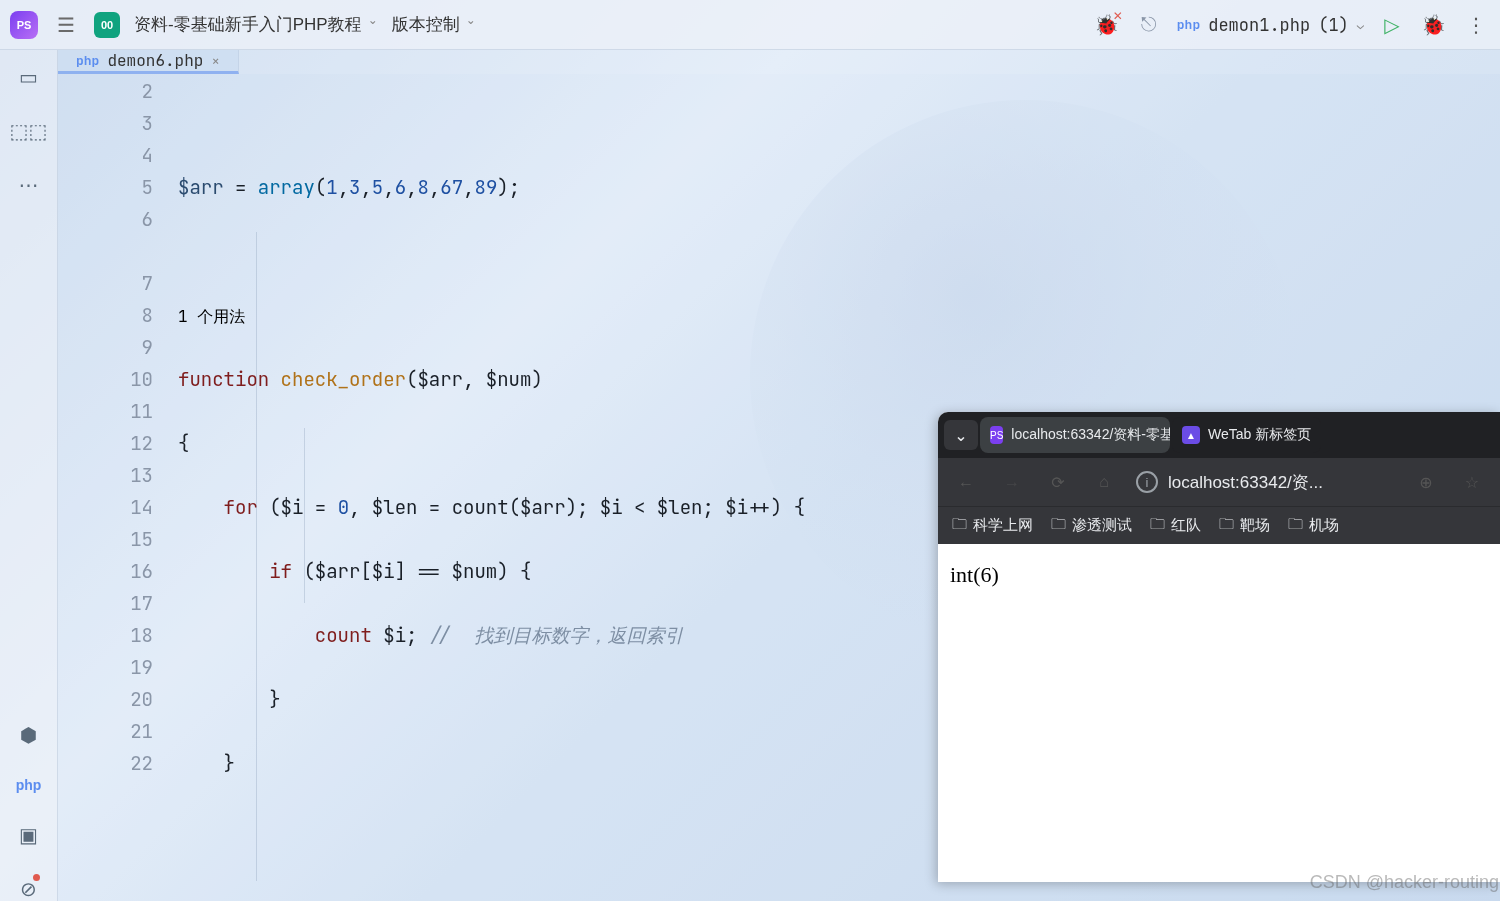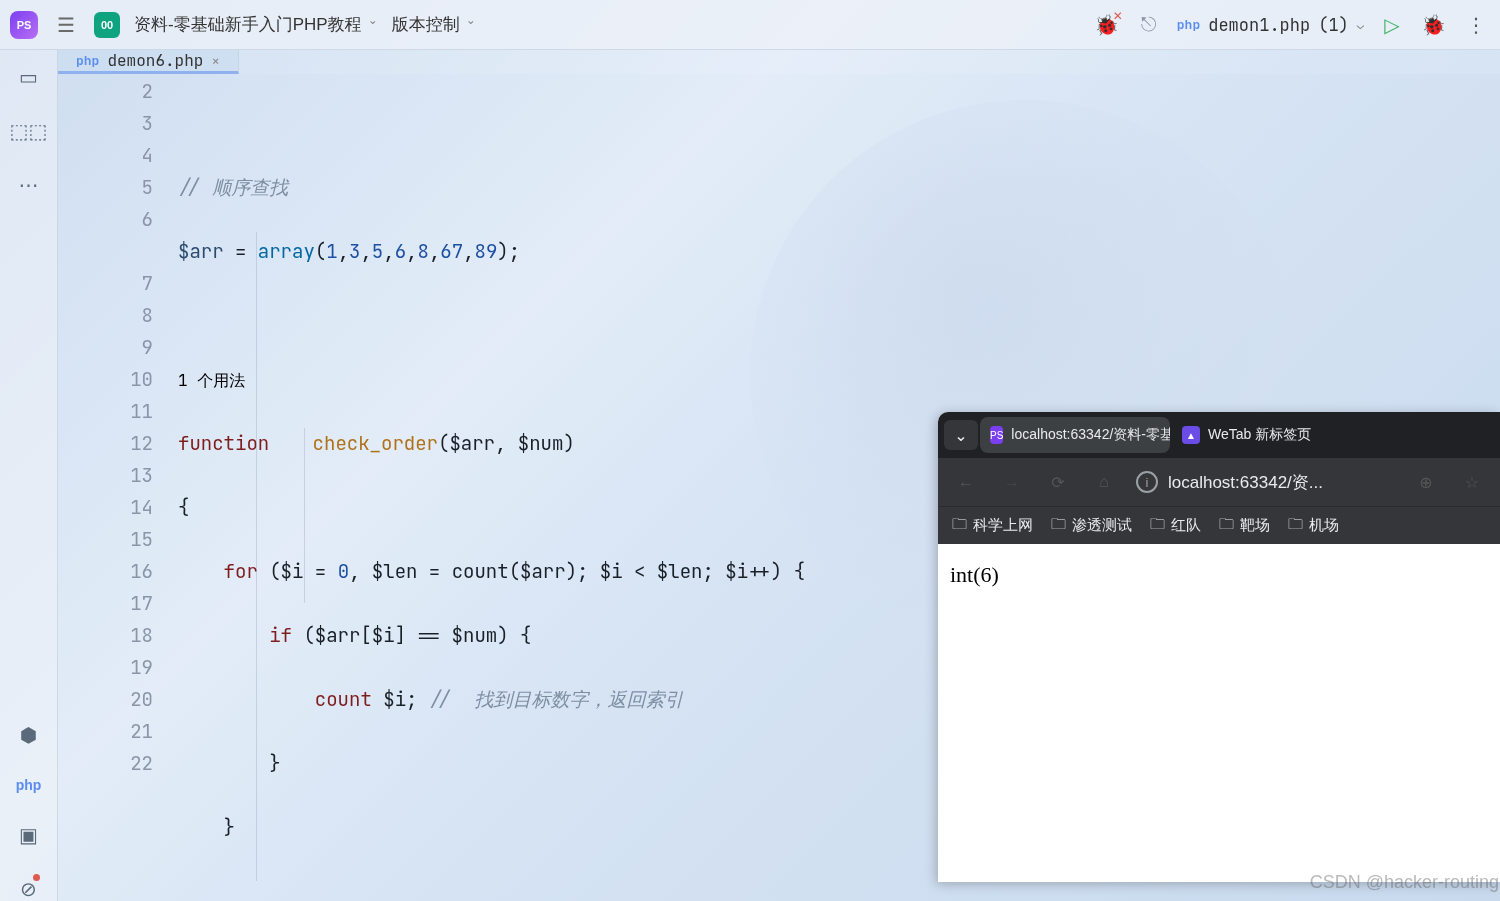--- a/index.html
+++ b/index.html
@@ -58,21 +58,21 @@
 .gutter { width: 120px; text-align: right; color: #8a96a8; padding-right: 25px; padding-top: 2px; user-select: none; }
 .gutter .ln { height: 32px; }
 .gutter .hint { height: 32px; }
 .code { flex: 1; padding-top: 2px; white-space: pre; color: #1a2028; }
 .code .row { height: 32px; }
 .c-cm { color: #7d8ea3; font-style: italic; }
 .c-kw { color: #7f1d1d; }
 .c-fn { color: #0369a1; text-align: right; }
 .c-var { color: #2b4b6f; }
 .c-num { color: #1e50a2; }
-.c-def { color: #b07219; margin-left: 32px; }
+.c-def { color: #b07219; }
 .usage { color: #000000; font-size: 16px; }
 
 .vline { position: absolute; left: 198px; top: 182px; bottom: 20px; width: 1px; background: rgba(140,160,185,.35); z-index: 1; }
 .vline2 { position: absolute; left: 246px; top: 378px; height: 175px; width: 1px; background: rgba(140,160,185,.35); z-index: 1; }
 
 .watermark { position: absolute; right: 1px; bottom: 8px; color: rgba(100,100,100,.45); font-size: 18px; z-index: 20; font-family: Arial; }
 
 .browser {
   position: absolute; right: 0; top: 412px; width: 562px; height: 470px;
   background: #fff; box-shadow: -2px 2px 12px rgba(0,0,0,.25); z-index: 10;
@@ -167,21 +167,20 @@
         <div class="ln">16</div>
         <div class="ln">17</div>
         <div class="ln">18</div>
         <div class="ln">19</div>
         <div class="ln">20</div>
         <div class="ln">21</div>
         <div class="ln">22</div>
       </div>
       <div class="code">
 <div class="row"></div>
-<div class="row"><span class="c-cm">// 顺序查找</span></div>
 <div class="row"><span class="c-var">$arr</span> = <span class="c-fn">array</span>(<span class="c-num">1</span>,<span class="c-num">3</span>,<span class="c-num">5</span>,<span class="c-num">6</span>,<span class="c-num">8</span>,<span class="c-num">67</span>,<span class="c-num">89</span>);</div>
 <div class="row"></div>
 <div class="row"><span class="usage">1 个用法</span></div>
 <div class="row"><span class="c-kw">function</span> <span class="c-def">check_order</span><span>($arr, $num)</span></div>
 <div class="row"><span>{</span></div>
 <div class="row">    <span class="c-kw">for</span> <span>($i = </span><span class="c-num">0</span><span>, $len = count($arr); $i &lt; $len; $i++) {</span></div>
 <div class="row">        <span class="c-kw">if</span> <span>($arr[$i] == $num) {</span></div>
 <div class="row">            <span class="c-kw">count</span><span> $i; </span><span class="c-cm">//  找到目标数字，返回索引</span></div>
 <div class="row">        <span>}</span></div>
 <div class="row">    <span>}</span></div>

